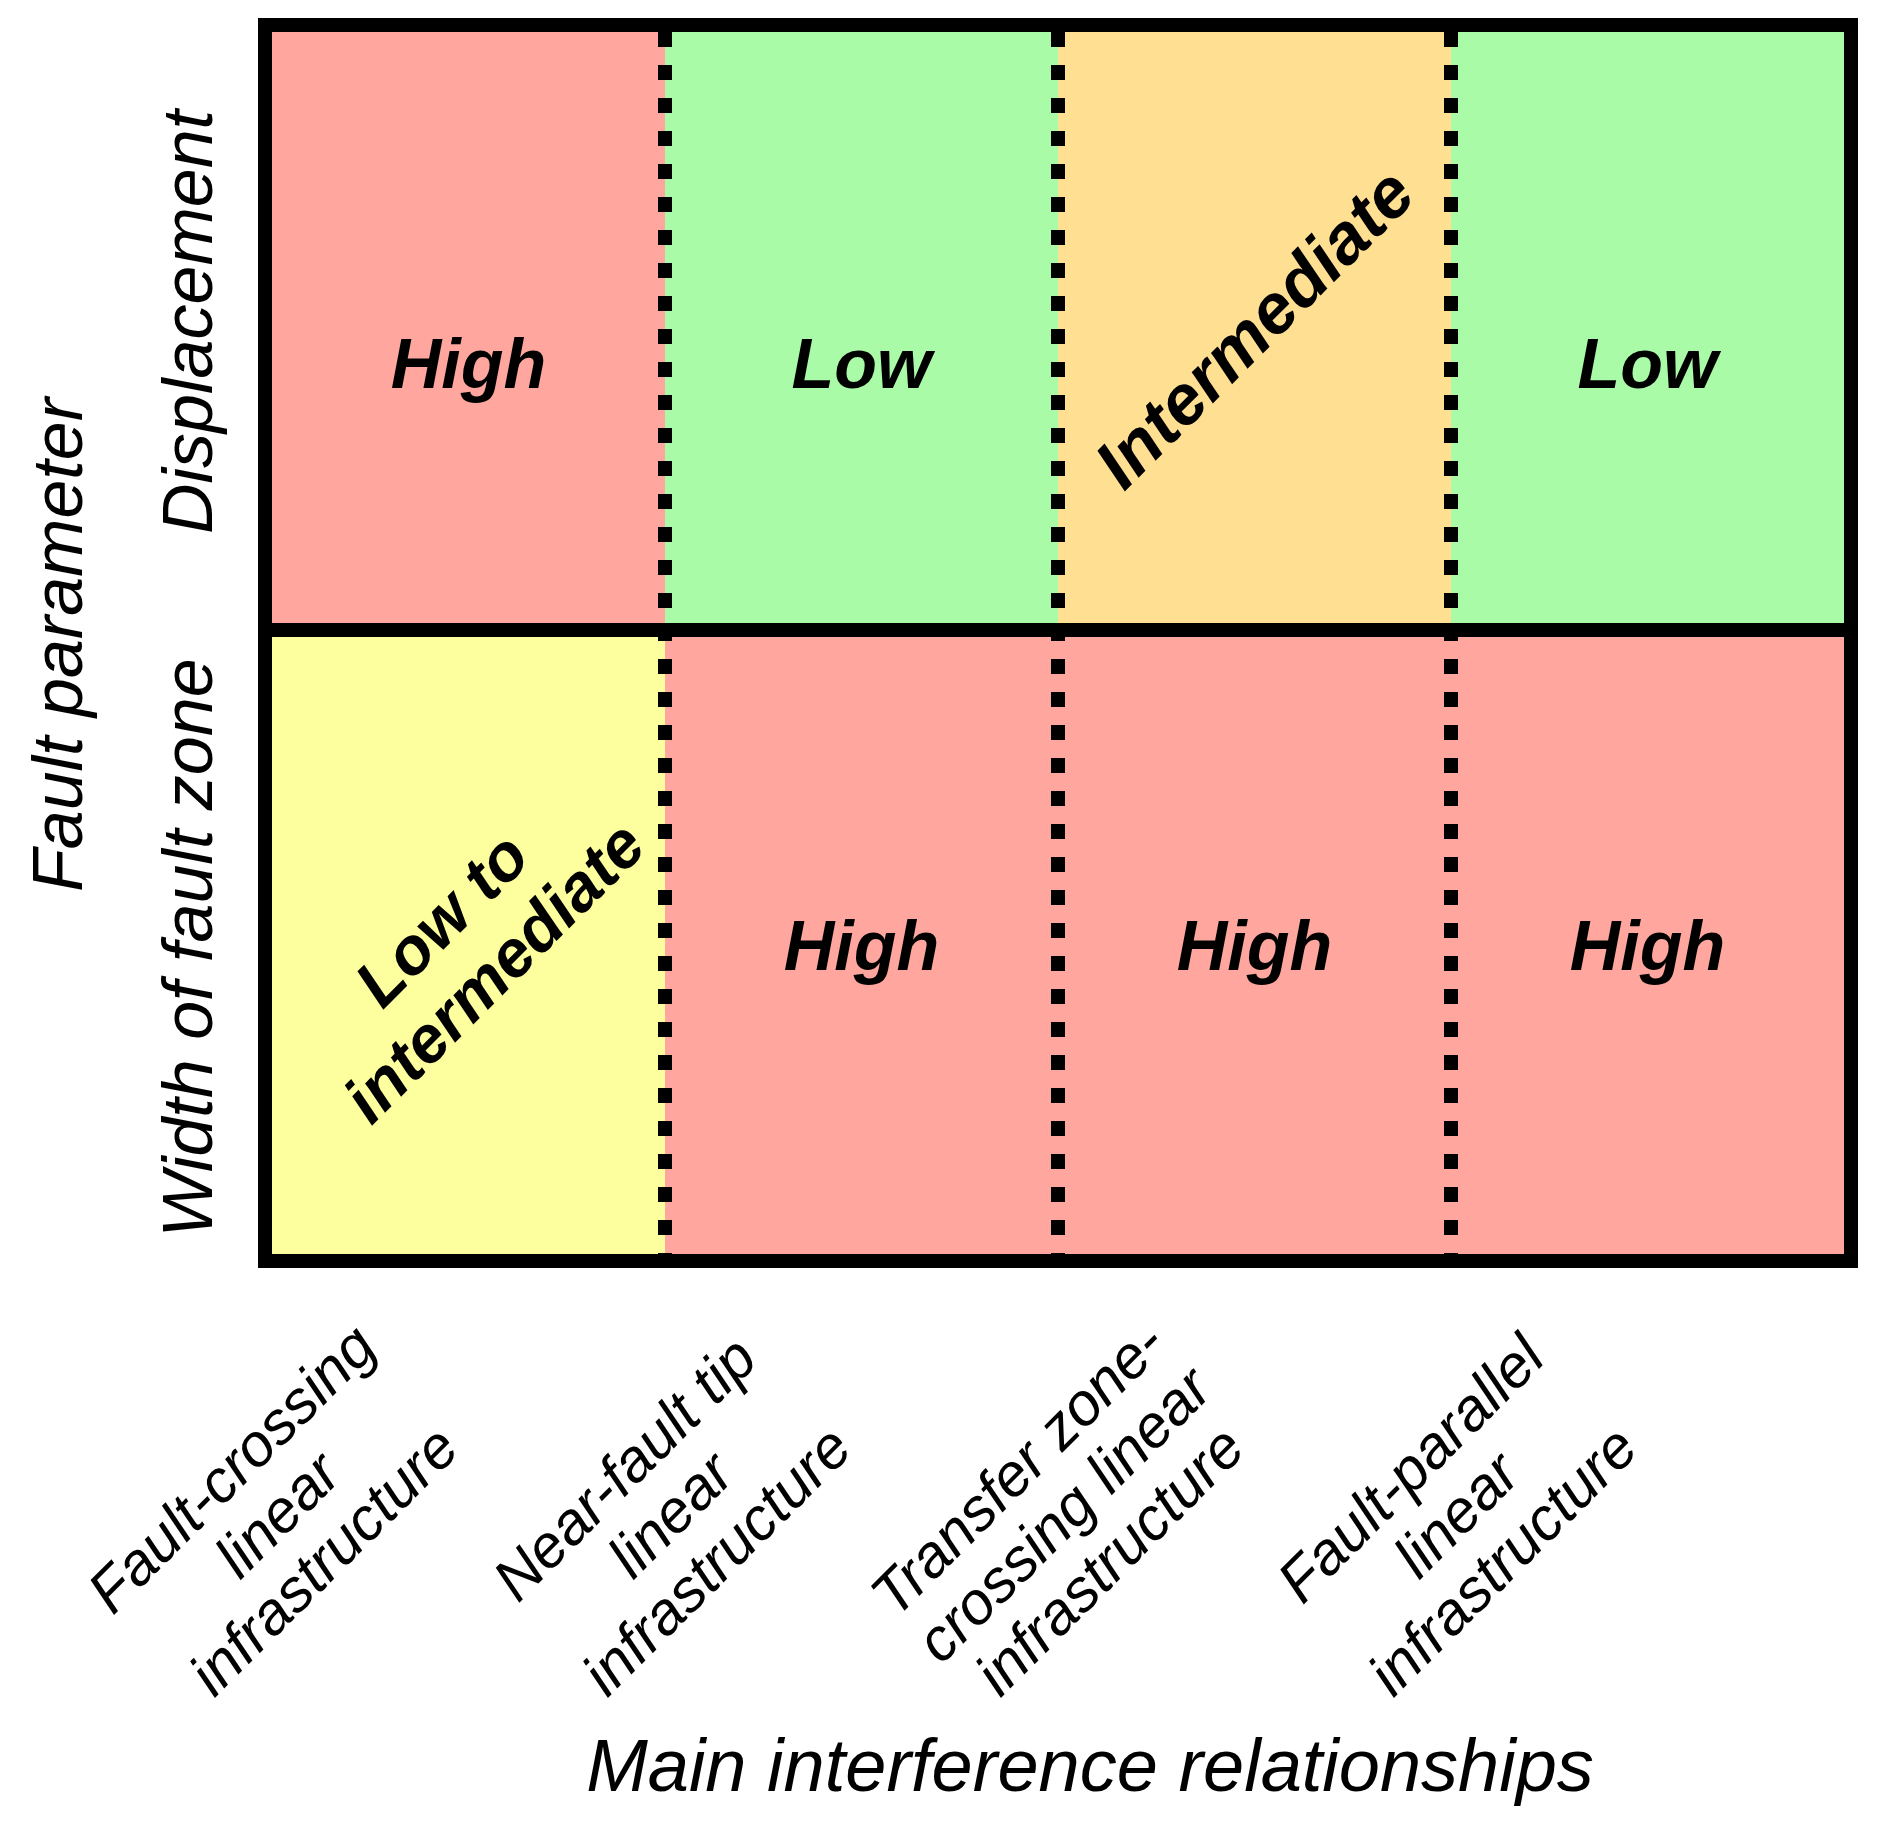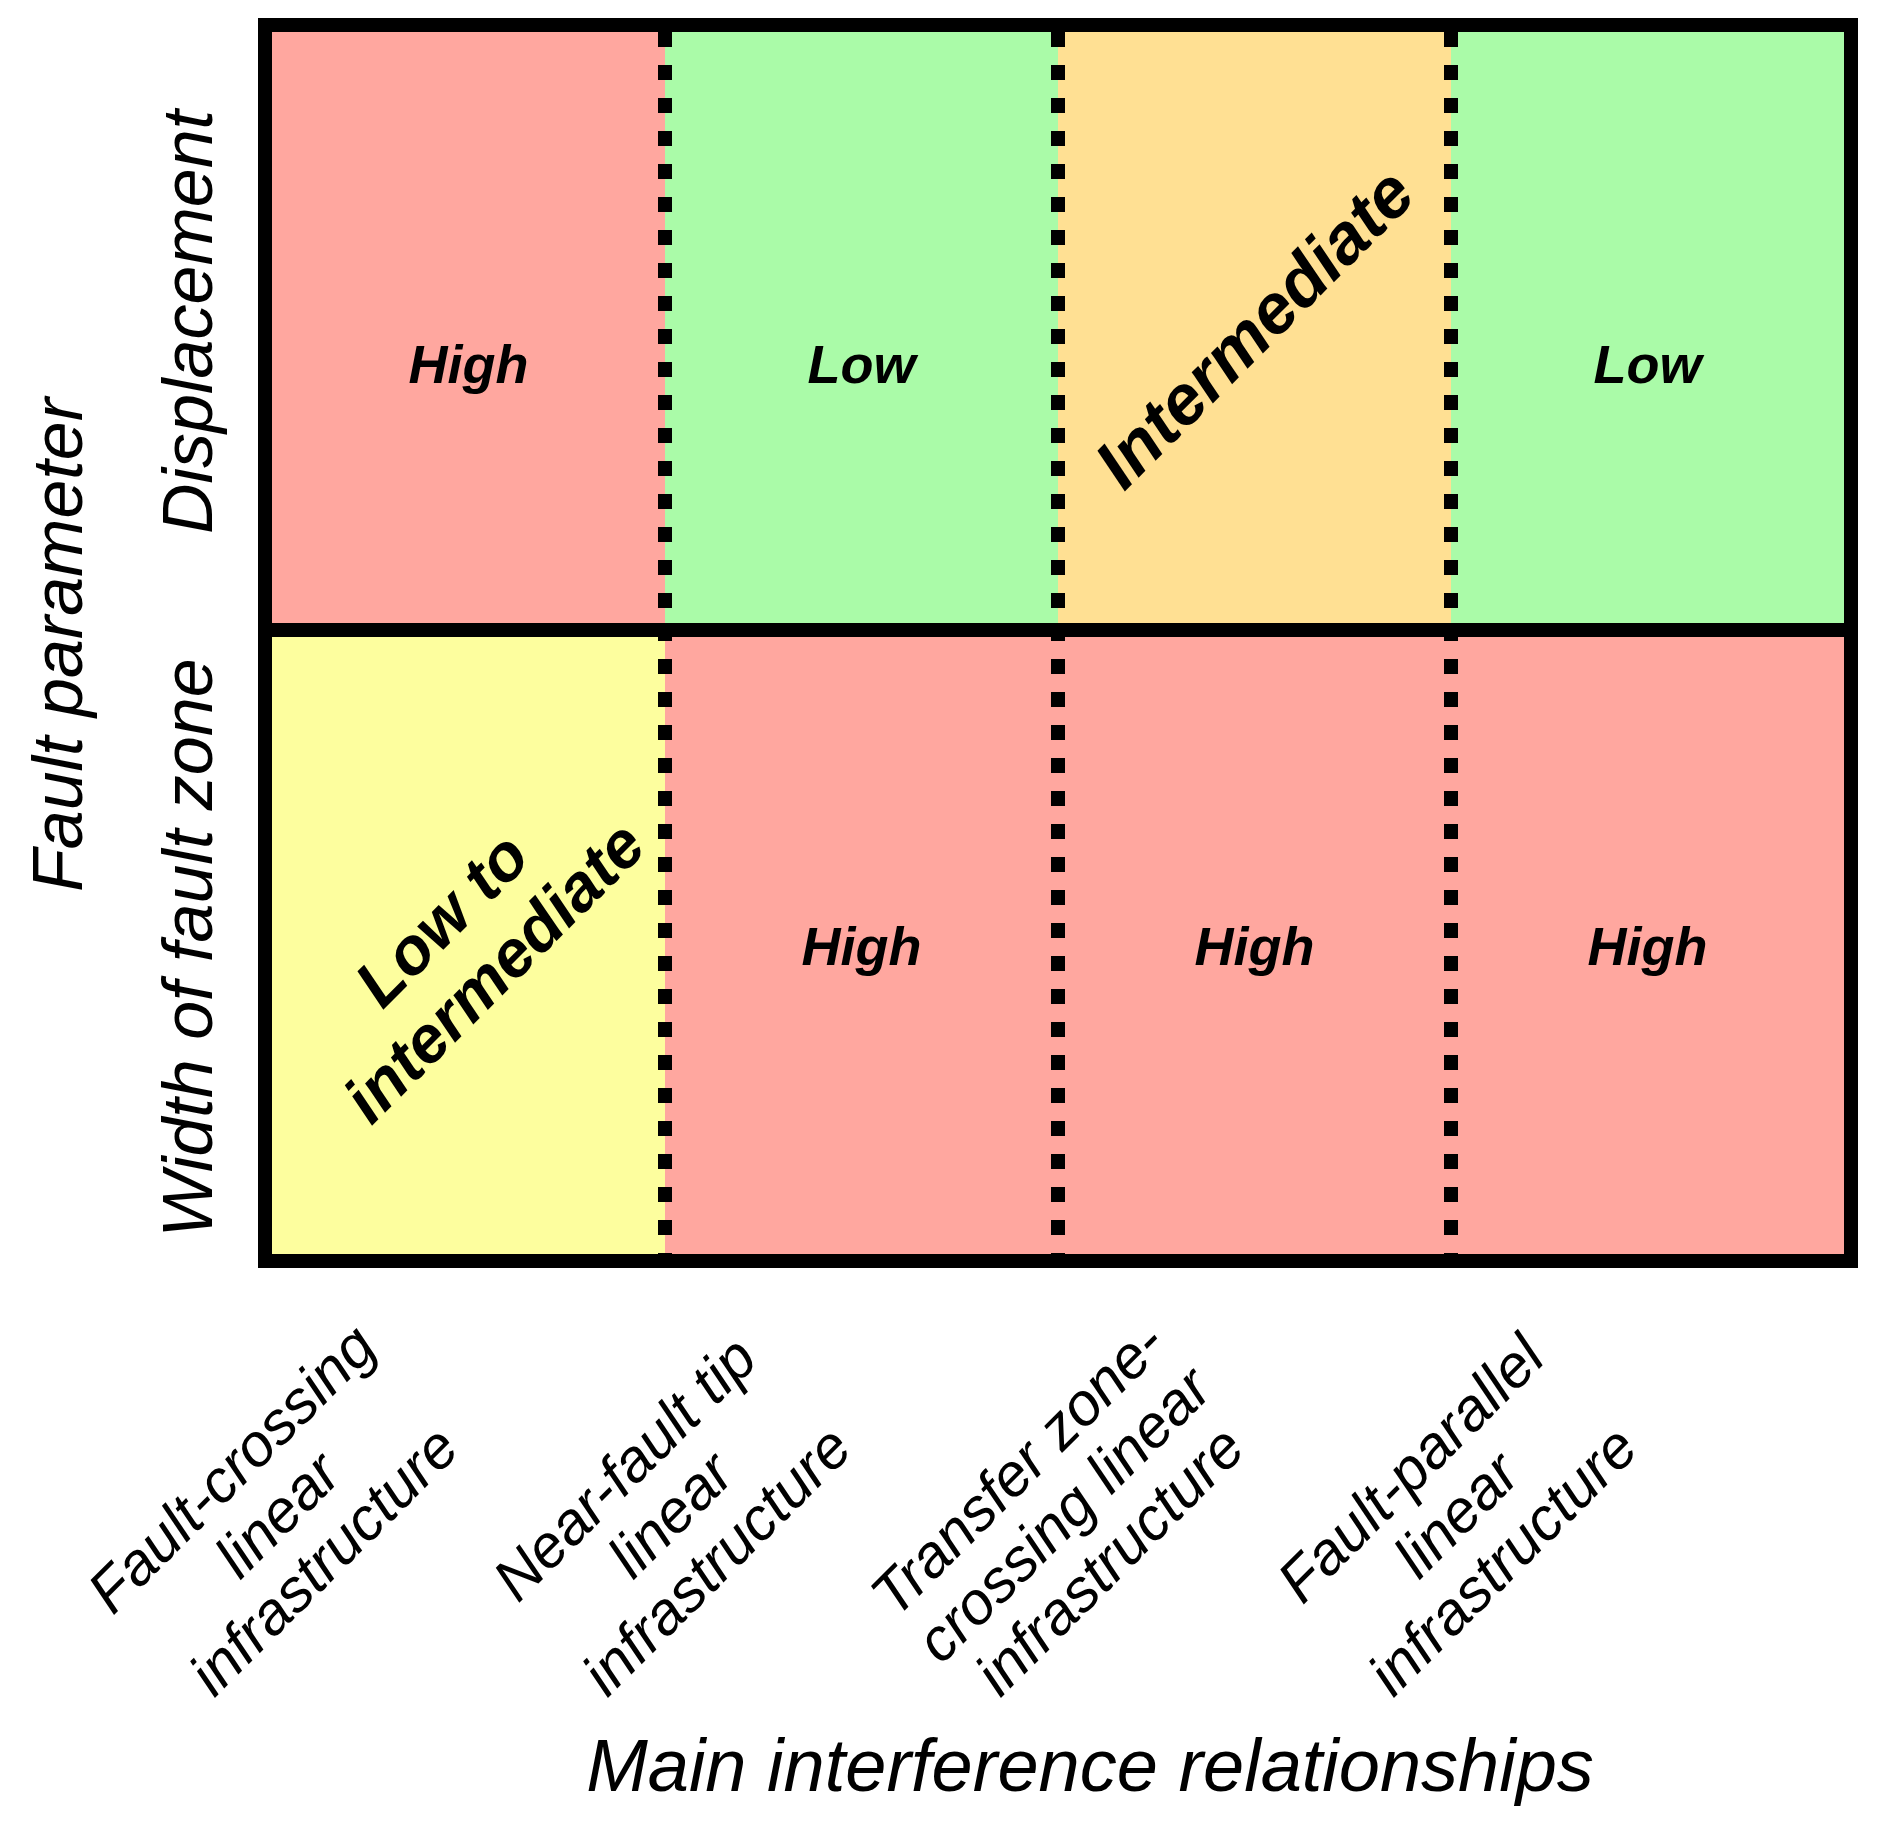--- a/index.html
+++ b/index.html
@@ -19,21 +19,21 @@
   .col2{left:393px;width:393px;}
   .col3{left:786px;width:393px;}
   .col4{left:1179px;width:393px;}
   #row-divider{position:absolute;left:0;top:591px;width:1572px;height:14px;background:#000;}
   .vdash{
     position:absolute;top:0;height:1222px;width:14px;
     background:repeating-linear-gradient(to bottom,#000 0 15px,transparent 15px 33px);
   }
   .vd1{left:386px;} .vd2{left:779px;} .vd3{left:1172px;}
   
-  .cl{font-style:italic;font-weight:bold;font-size:54px;line-height:1;white-space:nowrap;}
+  .cl{font-style:italic;font-weight:bold;font-size:70px;line-height:1;white-space:nowrap;}
   .dy{transform:translateY(36px);}
   .rot45{font-size:70px;transform:rotate(-45deg);}
   .rot45-two{font-size:66px;transform:rotate(-45deg);text-align:center;line-height:1.12;white-space:nowrap;}
   
   .axis-label{position:absolute;font-style:italic;white-space:nowrap;}
   #y-axis-title{left:58px;top:645px;font-size:70px;transform:translate(-50%,-50%) rotate(-90deg);}
   #row-label-1{left:188px;top:322px;font-size:70px;transform:translate(-50%,-50%) rotate(-90deg);}
   #row-label-2{left:188px;top:948px;font-size:70px;transform:translate(-50%,-50%) rotate(-90deg);}
   .col-label{
     position:absolute;font-style:italic;font-size:60px;line-height:1.08;text-align:center;

